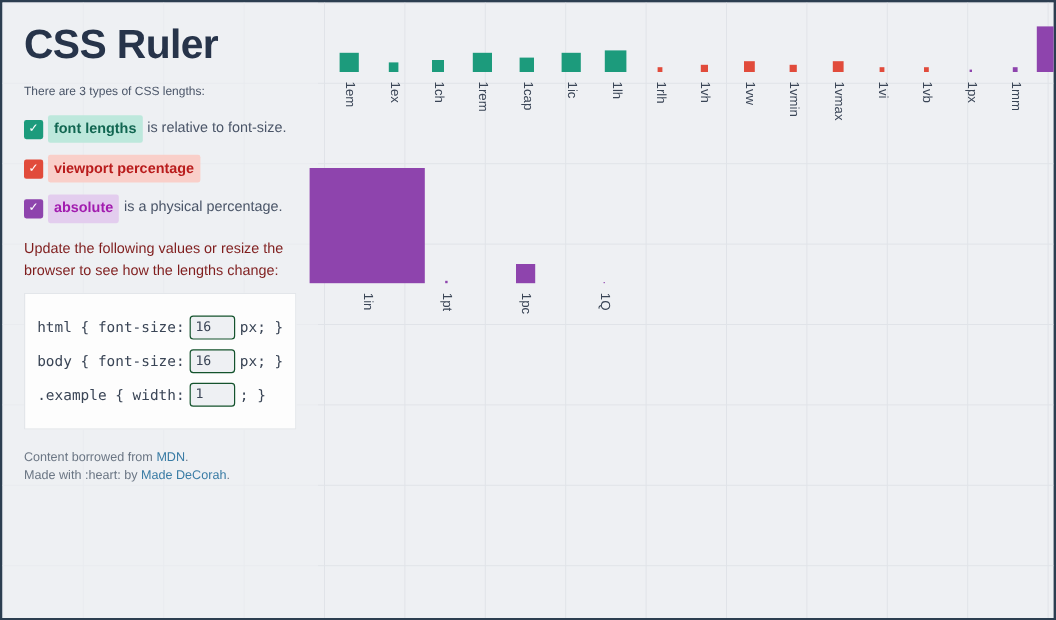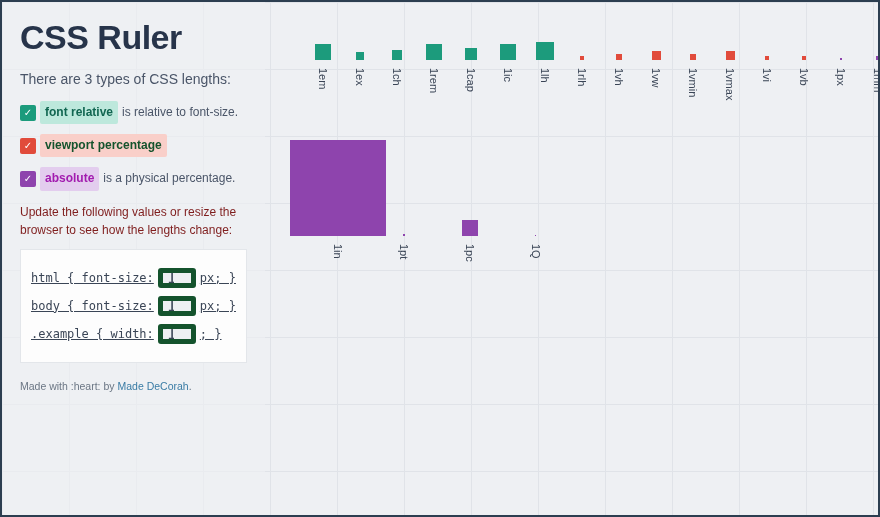--- a/index.html
+++ b/index.html
@@ -21,37 +21,36 @@
       linear-gradient(to right, #e0e3e8 1px, transparent 1px),
       linear-gradient(to bottom, #e0e3e8 1px, transparent 1px);
     background-size: 67px 67px;
     background-position: 0 0;
     pointer-events: none;
   }
   .layout {
     position: relative;
     display: flex;
     height: 100%;
-    gap: 32px;
   }
   .sidebar {
     width: 268px;
     padding: 16px 18px 10px 18px;
     background: rgba(238,240,243,0.6);
     position: relative;
   }
   .title {
     font-size: 34px;
     font-weight: 800;
     color: #27344a;
     margin-bottom: 14px;
     letter-spacing: -0.5px;
   }
   .intro {
-    font-size: 14px;
+    font-size: 10px;
     color: #4a5568;
     margin-bottom: 14px;
   }
   .legend-row {
     font-size: 12px;
     color: #4a5568;
     margin-bottom: 10px;
     display: flex;
     flex-wrap: wrap;
     align-items: baseline;
@@ -75,21 +74,21 @@
   }
   .legend-label {
     font-weight: 700;
     padding: 2px 5px;
     border-radius: 2px;
     font-size: 12px;
   }
   .c-font-bg   { background: #1c9b7c; }
   .c-font-lbl  { background: #bde8dc; color:#116651;}
   .c-view-bg   { background: #e14b3b; }
-  .c-view-lbl  { background: #f9cfc9; color:#14532d;}
+  .c-view-lbl  { background: #f9cfc9; color:#b91c1c;}
   .c-abs-bg    { background: #8e44ad; }
   .c-abs-lbl   { background: #e3cdee; color:#a21caf;}
   .instruction {
     font-size: 12px;
     color: #7f1d1d;
     margin: 12px 0 10px 0;
     line-height: 1.5;
   }
   .code-box {
     background: #fdfdfd;
@@ -98,29 +97,28 @@
     font-family: "SFMono-Regular", Consolas, monospace;
     font-size: 12px;
     color: #3a4556;
   }
   .code-line {
     margin: 8px 0;
     display: flex;
     align-items: center;
     gap: 4px;
     white-space: nowrap;
-    text-decoration: underline;
   }
   .num-input {
     width: 38px;
     height: 20px;
     font-family: inherit;
-    font-size: 16px;
+    font-size: 11px;
     background: #eef0f3;
-    border: 5px solid #14532d;
+    border: 1px solid #14532d;
     border-radius: 3px;
     padding: 0 2px 0 4px;
     color: #3a4556;
   }
   .footer {
     font-size: 10.5px;
     color: #6b7684;
     margin-top: 16px;
     line-height: 1.5;
   }
@@ -167,21 +165,21 @@
 
 <div class="layout">
 
   <aside class="sidebar">
     <h1 class="title">CSS Ruler</h1>
     <p class="intro">There are 3 types of CSS lengths:</p>
 
     <div class="legend-row">
       <span class="legend-chip">
         <span class="legend-check c-font-bg">✓</span>
-        <span class="legend-label c-font-lbl">font relative</span>
+        <span class="legend-label c-font-lbl">font lengths</span>
       </span>
       <span>is relative to font-size.</span>
     </div>
 
     <div class="legend-row">
       <span class="legend-chip">
         <span class="legend-check c-view-bg">✓</span>
         <span class="legend-label c-view-lbl">viewport percentage</span>
       </span>
     </div>
@@ -209,20 +207,23 @@
       </div>
       <div class="code-line">
         <span>.example { width:</span>
         <input class="num-input" type="number" value="1" style="">
         <span>; }</span>
       </div>
     </div>
 
     <div class="footer">
       <div>
+        <span>Content borrowed from </span><a href="#">MDN</a><span>.</span>
+      </div>
+      <div>
         <span>Made with :heart: by </span><a href="#">Made DeCorah</a><span>.</span>
       </div>
     </div>
   </aside>
 
   <main class="main">
     <div class="unit-row row1" id="row1">
         <div class="unit-cell">
           <div class="swatch sw-green" style="width: 16px; height: 16px;"></div>
           <div class="unit-label">1em</div>

